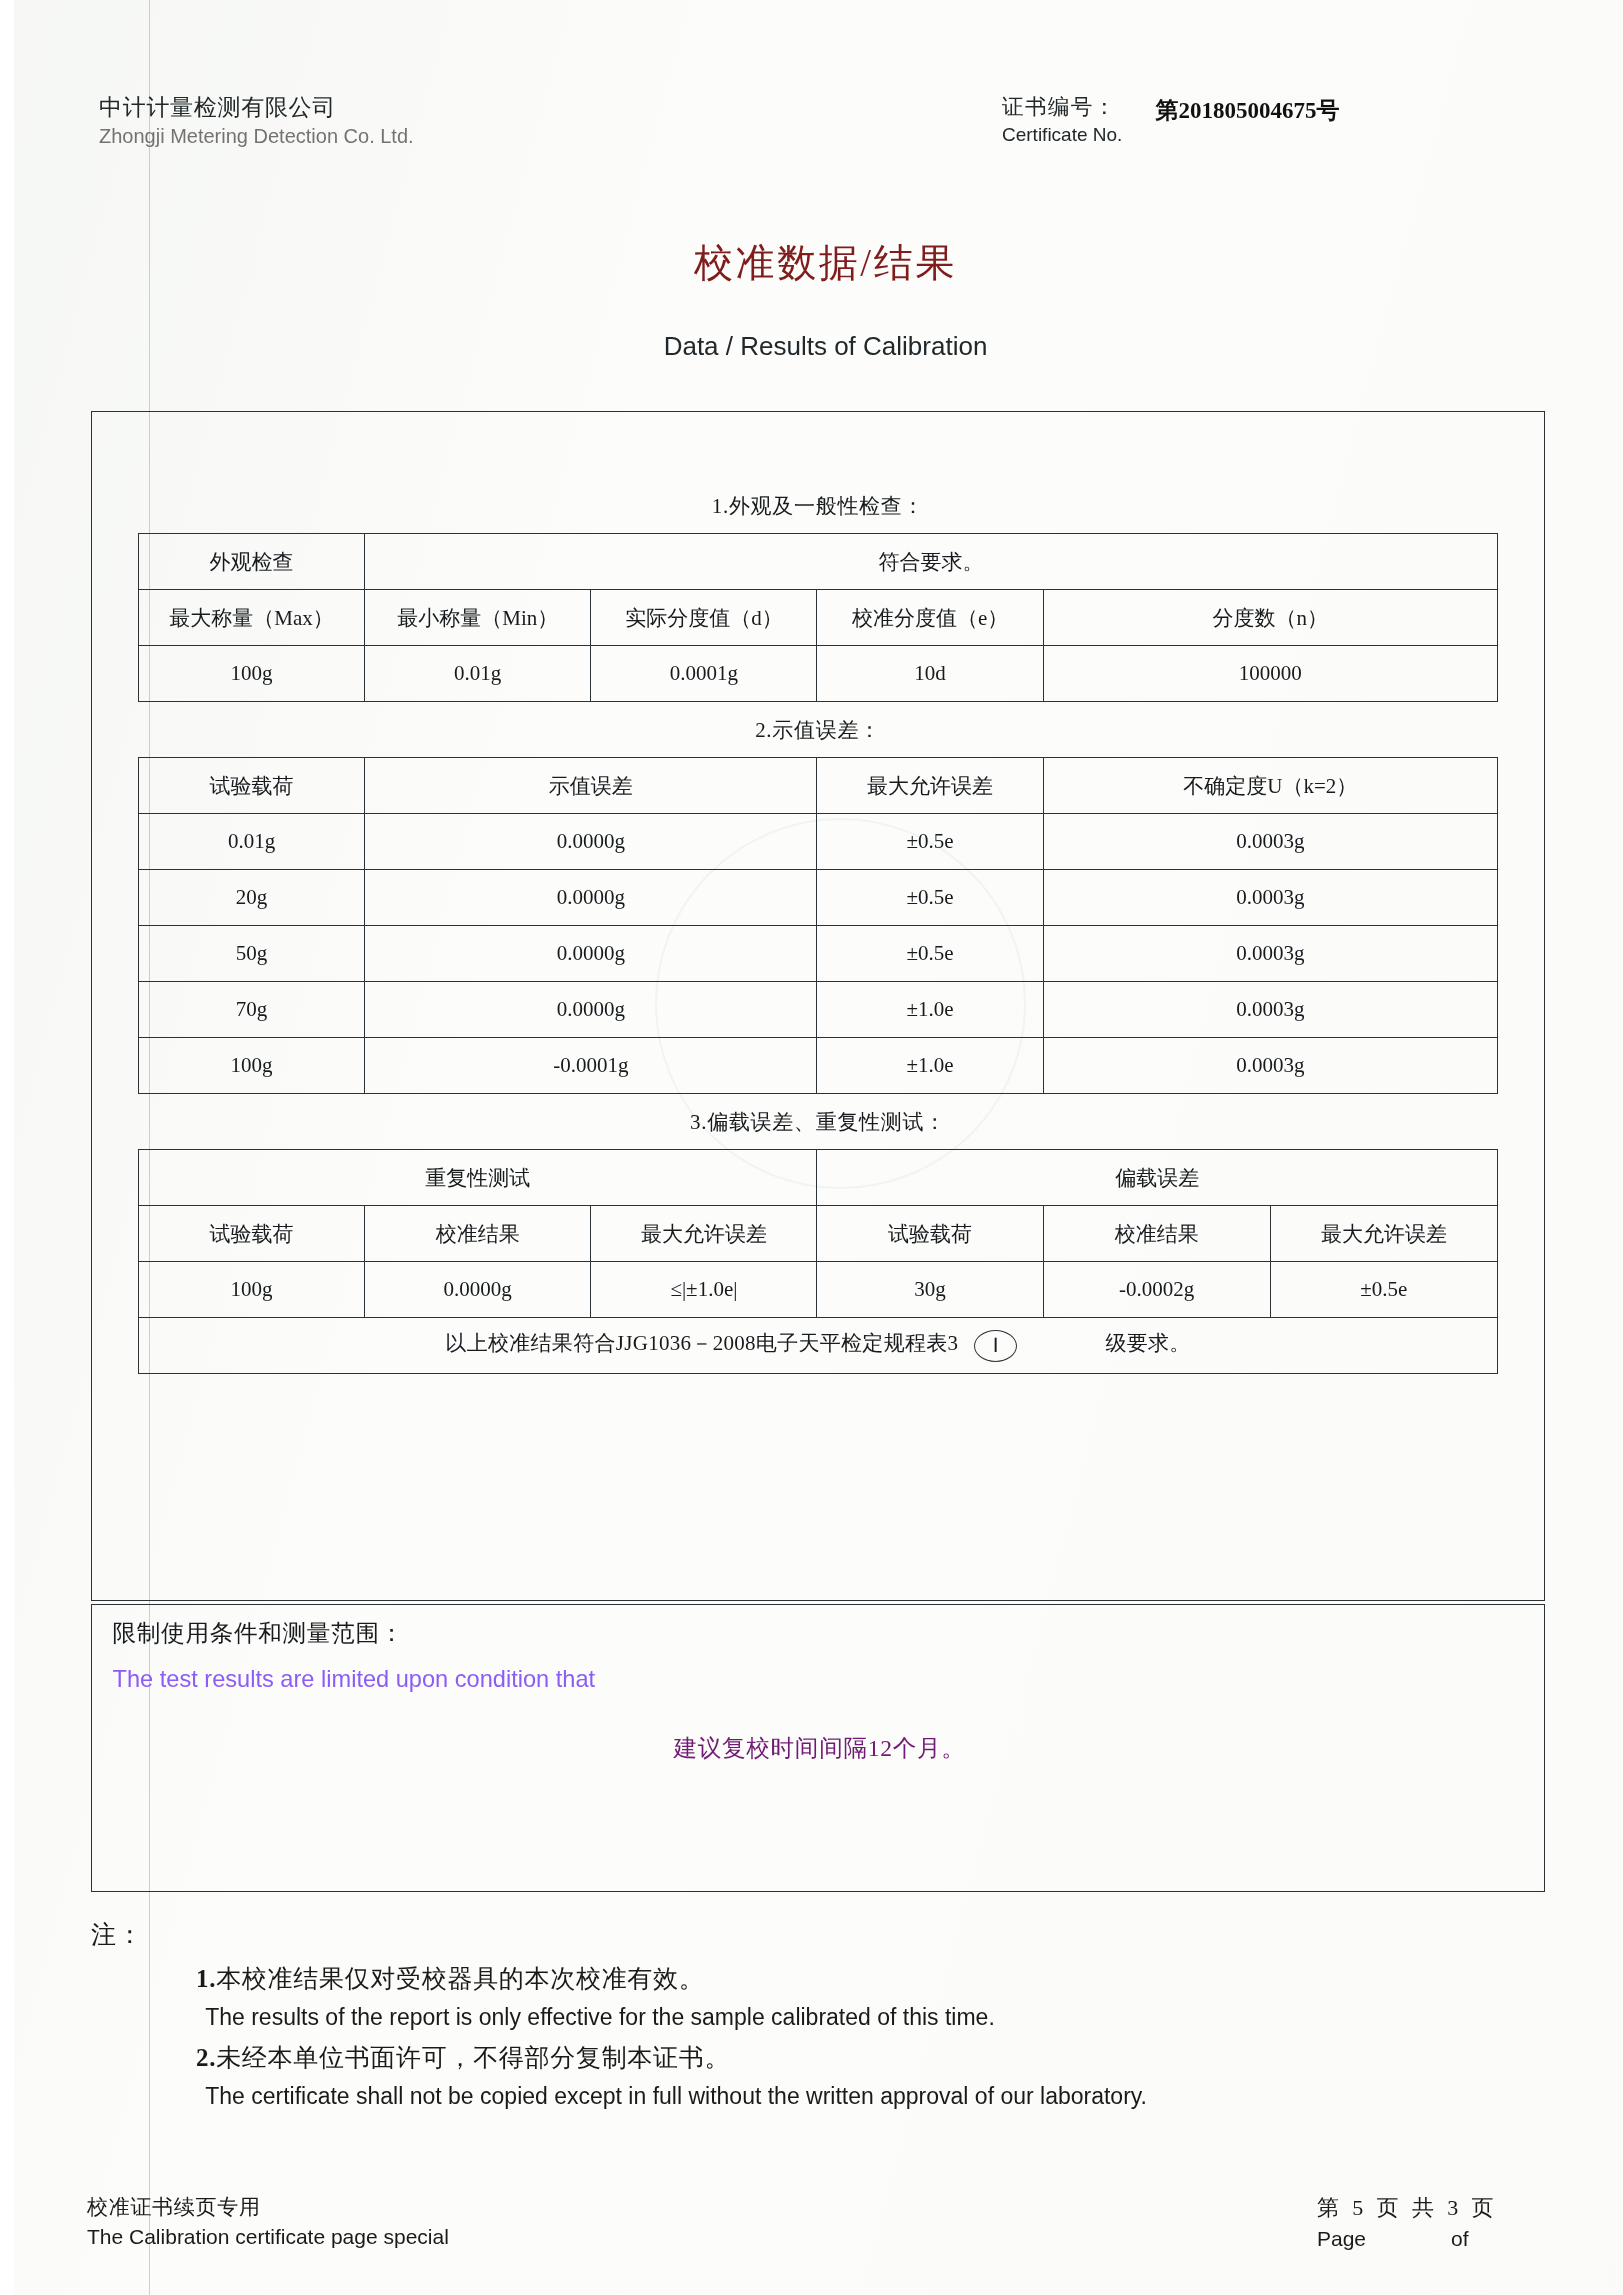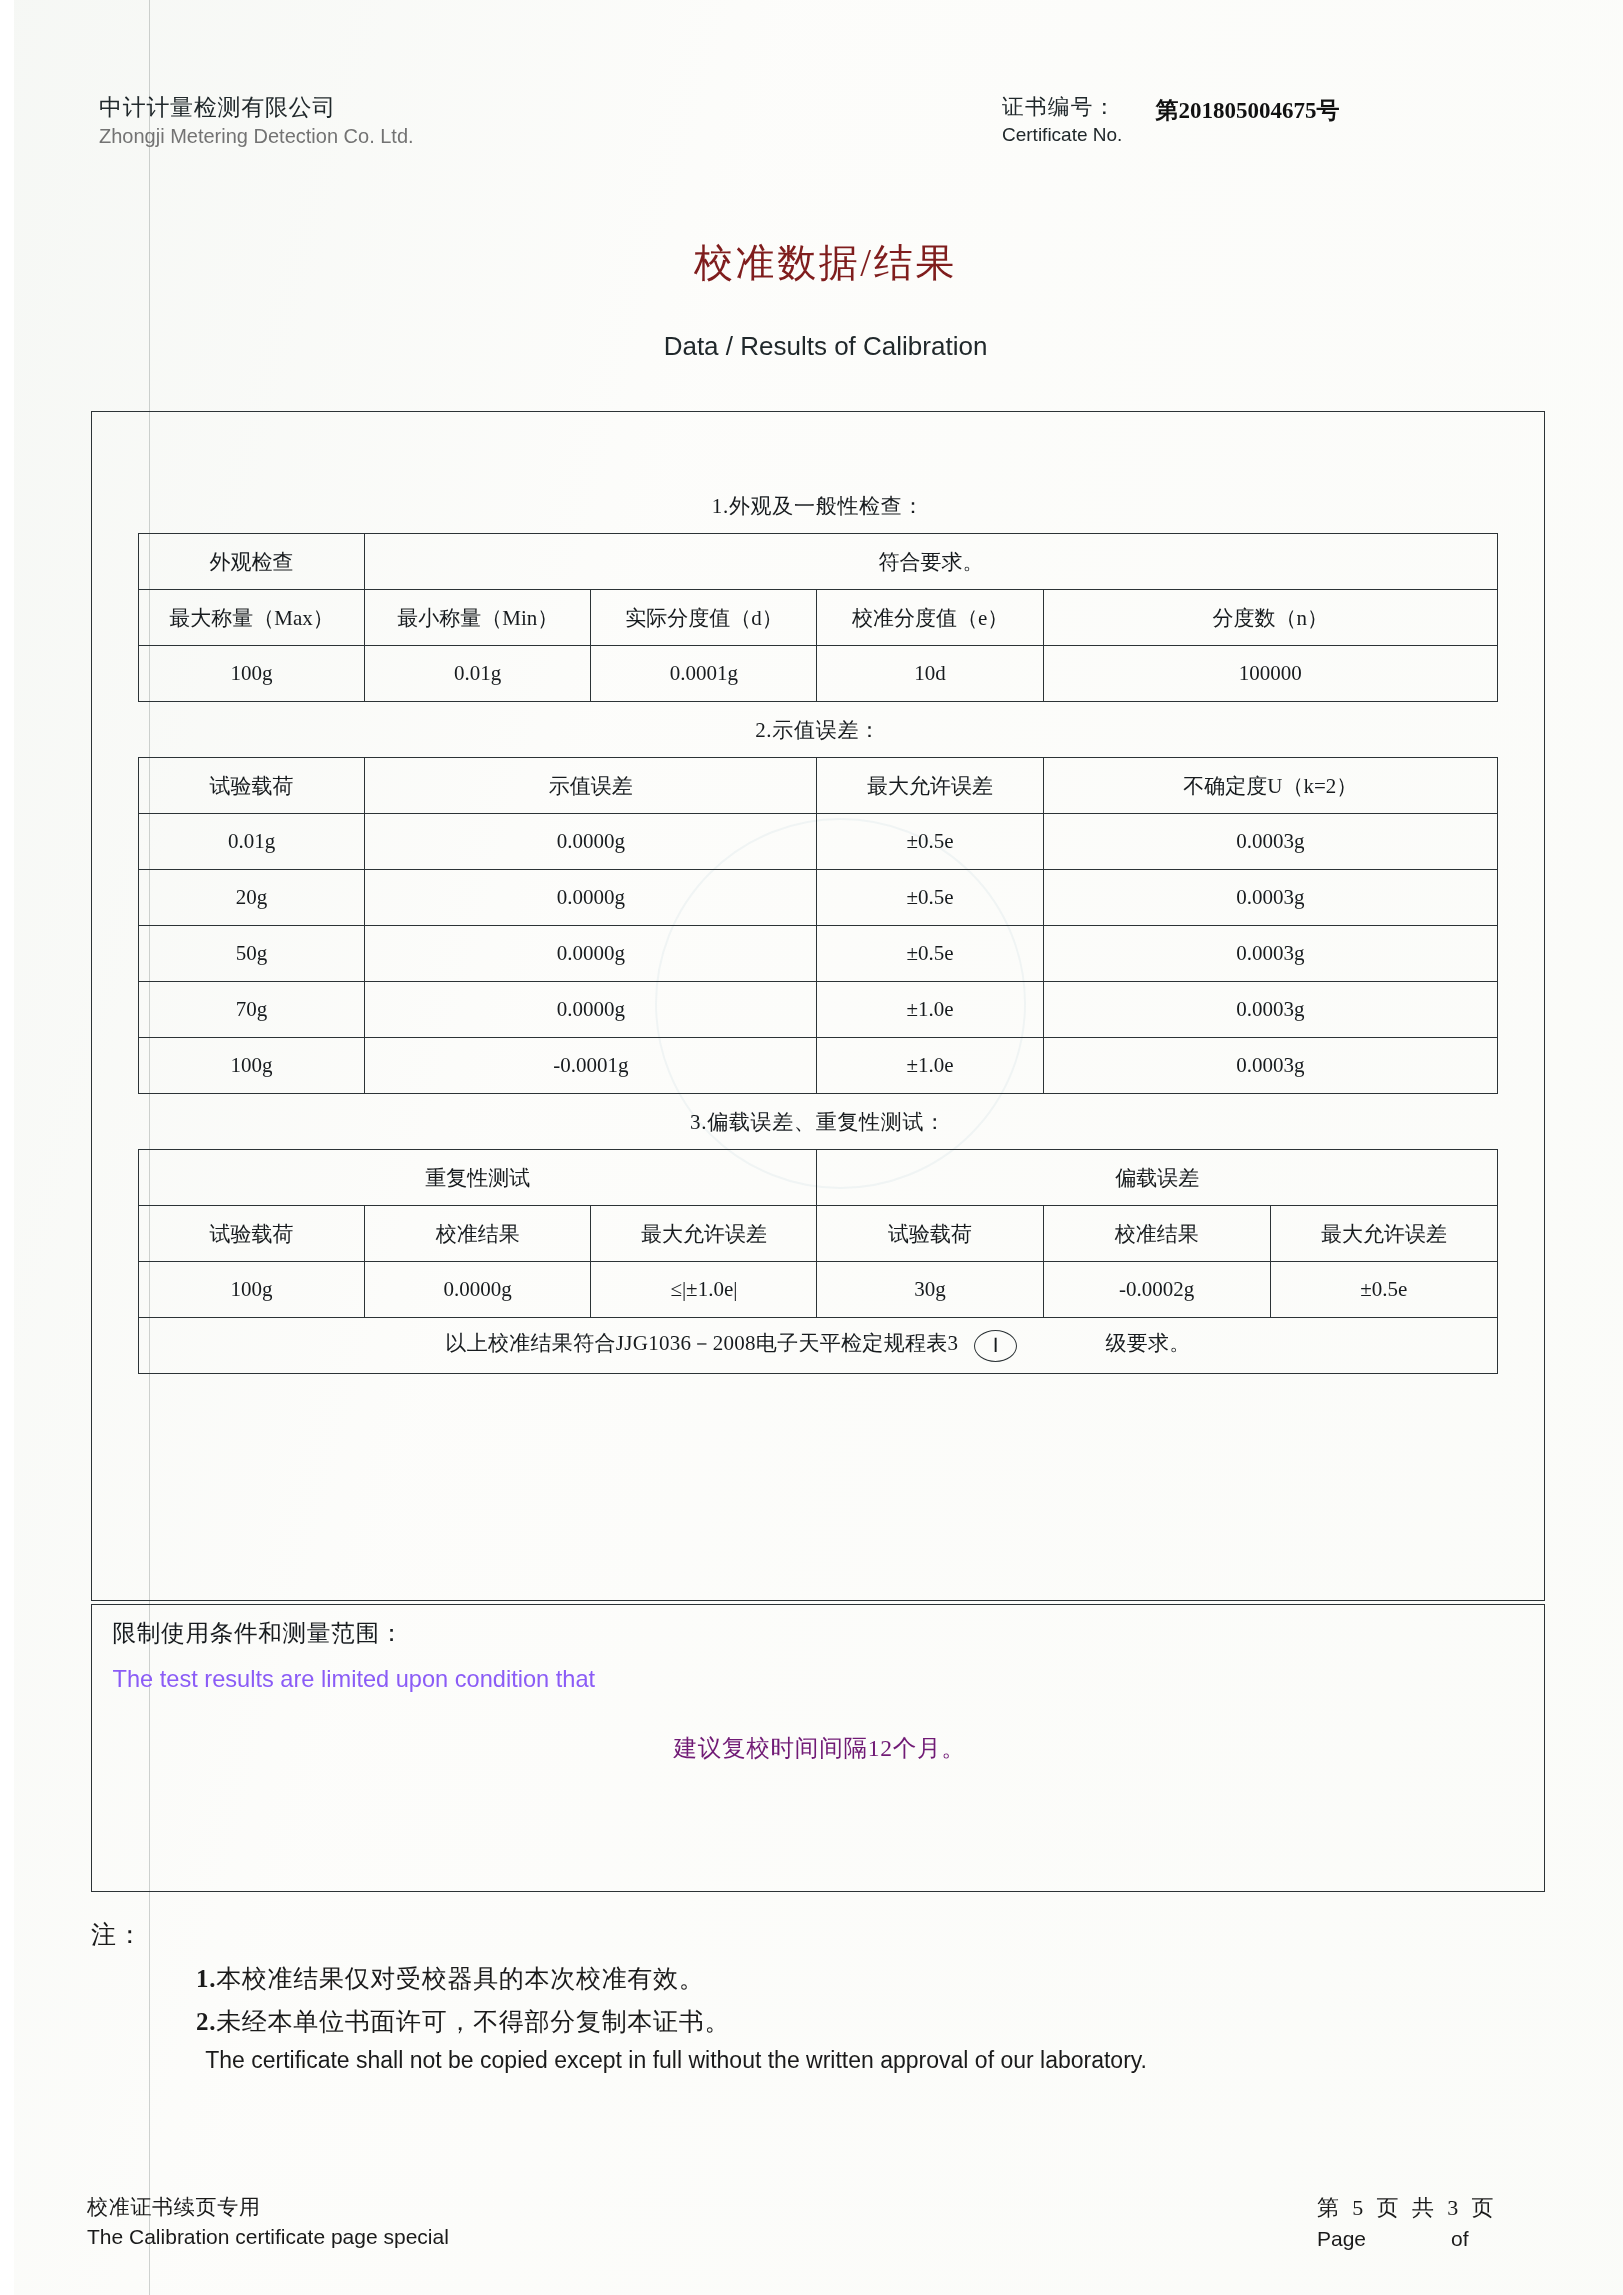--- a/index.html
+++ b/index.html
@@ -402,20 +402,21 @@
     <div class="l2">The test results are limited upon condition that</div>
     <div class="l3">建议复校时间间隔12个月。</div>
   </div>
 
   <div class="notes">
     <div class="zhu">注：</div>
     <div class="item">
       <div class="n-cn">
         <span class="n-num">1.</span><span>本校准结果仅对受校器具的本次校准有效。</span>
       </div>
+      <div class="n-en">The results of the report is only effective for the sample calibrated of this time.</div>
       <div class="n-cn">
         <span class="n-num">2.</span><span>未经本单位书面许可，不得部分复制本证书。</span>
       </div>
       <div class="n-en">The certificate  shall not be copied except in full without the written approval of our laboratory.</div>
     </div>
   </div>
 
   <div class="footer">
     <div class="left">
       <div class="cn">校准证书续页专用</div>

